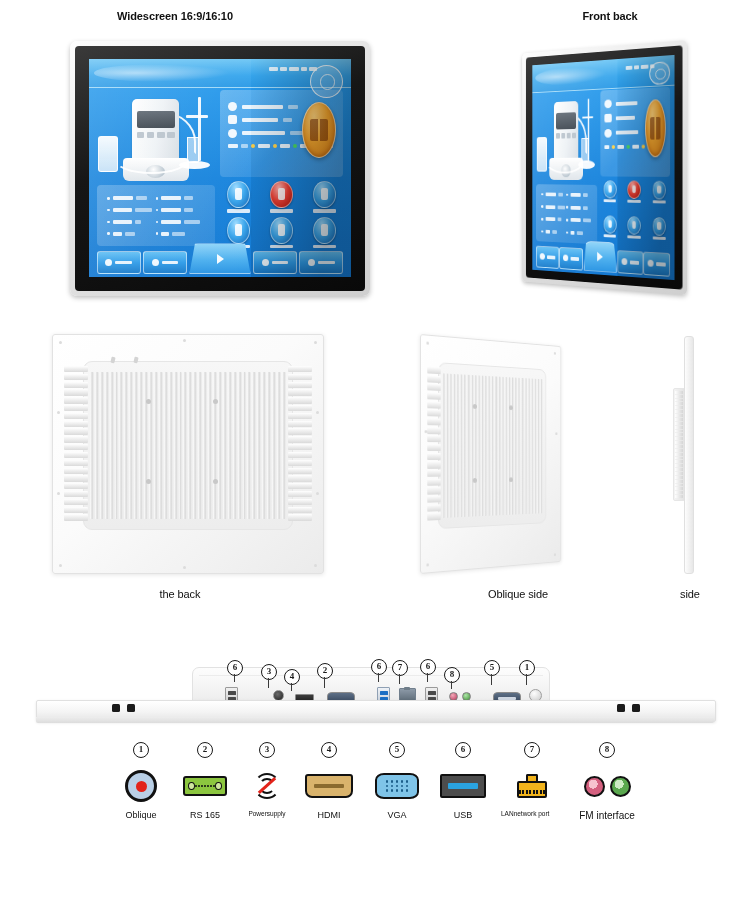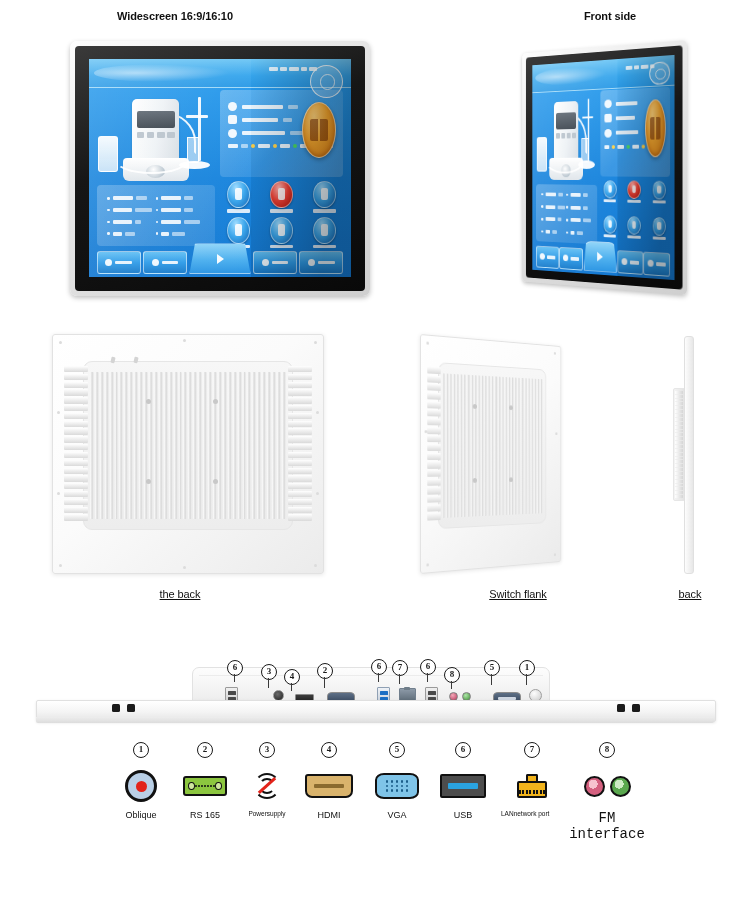--- a/index.html
+++ b/index.html
@@ -16,21 +16,21 @@
   
   .caption{
     position:absolute;
     font-size:11px;
     font-weight:700;
     color:#101010;
     letter-spacing:-0.1px;
     white-space:nowrap;
     text-align:center;
   }
-  .caption.reg{font-weight:400;text-decoration:underline;}
+  .caption.reg{font-weight:400;}
 
   
   .mon-wide{
     position:absolute;left:70px;top:41px;width:300px;height:255px;
   }
   .mon-outer{
     position:absolute;inset:0;
     background:linear-gradient(150deg,#fdfdfd 0%,#e8e8e8 35%,#cfcfcf 100%);
     border-radius:7px;
     box-shadow:0 2px 5px rgba(0,0,0,.25);
@@ -337,21 +337,21 @@
   .legend{position:absolute;left:0;top:742px;width:750px;height:100px;}
   .lg{position:absolute;width:86px;text-align:center;}
   .lg-num{
     width:14px;height:14px;border-radius:50%;border:1.3px solid #1a1a1a;background:#fff;
     font-size:9px;line-height:12px;font-weight:700;margin:0 auto;
     font-family:"Liberation Serif",serif;
   }
   .lg-icon{height:36px;display:flex;align-items:center;justify-content:center;margin-top:10px;}
   .lg-lbl{font-size:9px;font-weight:400;color:#111;margin-top:6px;line-height:1.15;}
   .lg-lbl.sm{font-size:6.5px;}
-  .lg-lbl.big{font-size:14px;font-family:Liberation Mono, monospace;}
+  .lg-lbl.big{font-size:10px;}
 
   
   .ic-switch{width:26px;height:26px;border-radius:50%;border:3px solid #111;
     background:#b9cfe6;display:flex;align-items:center;justify-content:center;}
   .ic-switch i{width:11px;height:11px;border-radius:50%;background:#e2231a;}
   .ic-rs232{width:44px;height:20px;background:#8cc63f;border:2px solid #111;border-radius:3px;
     display:flex;align-items:center;justify-content:space-between;padding:0 3px;box-sizing:border-box;}
   .ic-rs232 u{width:6px;height:6px;border-radius:50%;border:1.5px solid #111;background:#cfe6a0;}
   .ic-rs232 span{display:flex;gap:1.3px;}
   .ic-rs232 span i{width:1.8px;height:1.8px;border-radius:50%;background:#111;}
@@ -386,21 +386,21 @@
     position:absolute;left:0;top:856px;width:750px;text-align:center;
     font-size:10px;font-weight:700;color:#3a2b2b;letter-spacing:-0.15px;
   }
 </style>
 </head>
 <body>
 
 <div class="page">
 
   <div class="caption" style="left:60px;top:10px;width:230px;">Widescreen 16:9/16:10</div>
-  <div class="caption" style="left:520px;top:10px;width:180px;">Front side</div>
+  <div class="caption" style="left:520px;top:10px;width:180px;">Front back</div>
 
   <div class="mon-wide">
     <div class="mon-outer"></div>
     <div class="mon-bezel"></div>
     <div class="mon-screen">
       <div class="hmi">
         <div class="hmi-top">
           <div class="hmi-top-wave"></div>
           <div class="hmi-title">
             <span class="tt" style="width:9px"></span>
@@ -886,21 +886,21 @@
           <i></i>
           <i></i>
           <i></i>
           <i></i>
           <i></i>
           <i></i>
           <i></i>
       </div>
     </div>
   </div>
-  <div class="caption reg" style="left:448px;top:588px;width:140px;">Switch flank</div>
+  <div class="caption reg" style="left:448px;top:588px;width:140px;">Oblique side</div>
 
   <div class="side-view">
     <div class="side-heat">
       <i></i>
         <i></i>
         <i></i>
         <i></i>
         <i></i>
         <i></i>
         <i></i>
@@ -921,21 +921,21 @@
         <i></i>
         <i></i>
         <i></i>
         <i></i>
         <i></i>
         <i></i>
         <i></i>
     </div>
     <div class="side-panel"></div>
   </div>
-  <div class="caption reg" style="left:640px;top:588px;width:100px;">back</div>
+  <div class="caption reg" style="left:640px;top:588px;width:100px;">side</div>
 
   <div class="io-zone">
     <div class="io-body">
       <div class="ports">
         <span class="prt p-usb2" style="left:22px">
             <i></i>
             <i></i>
           </span>
         <span class="prt p-dc" style="left:70px;bottom:3px"></span>
         <span class="prt p-hdmi" style="left:92px"></span>

